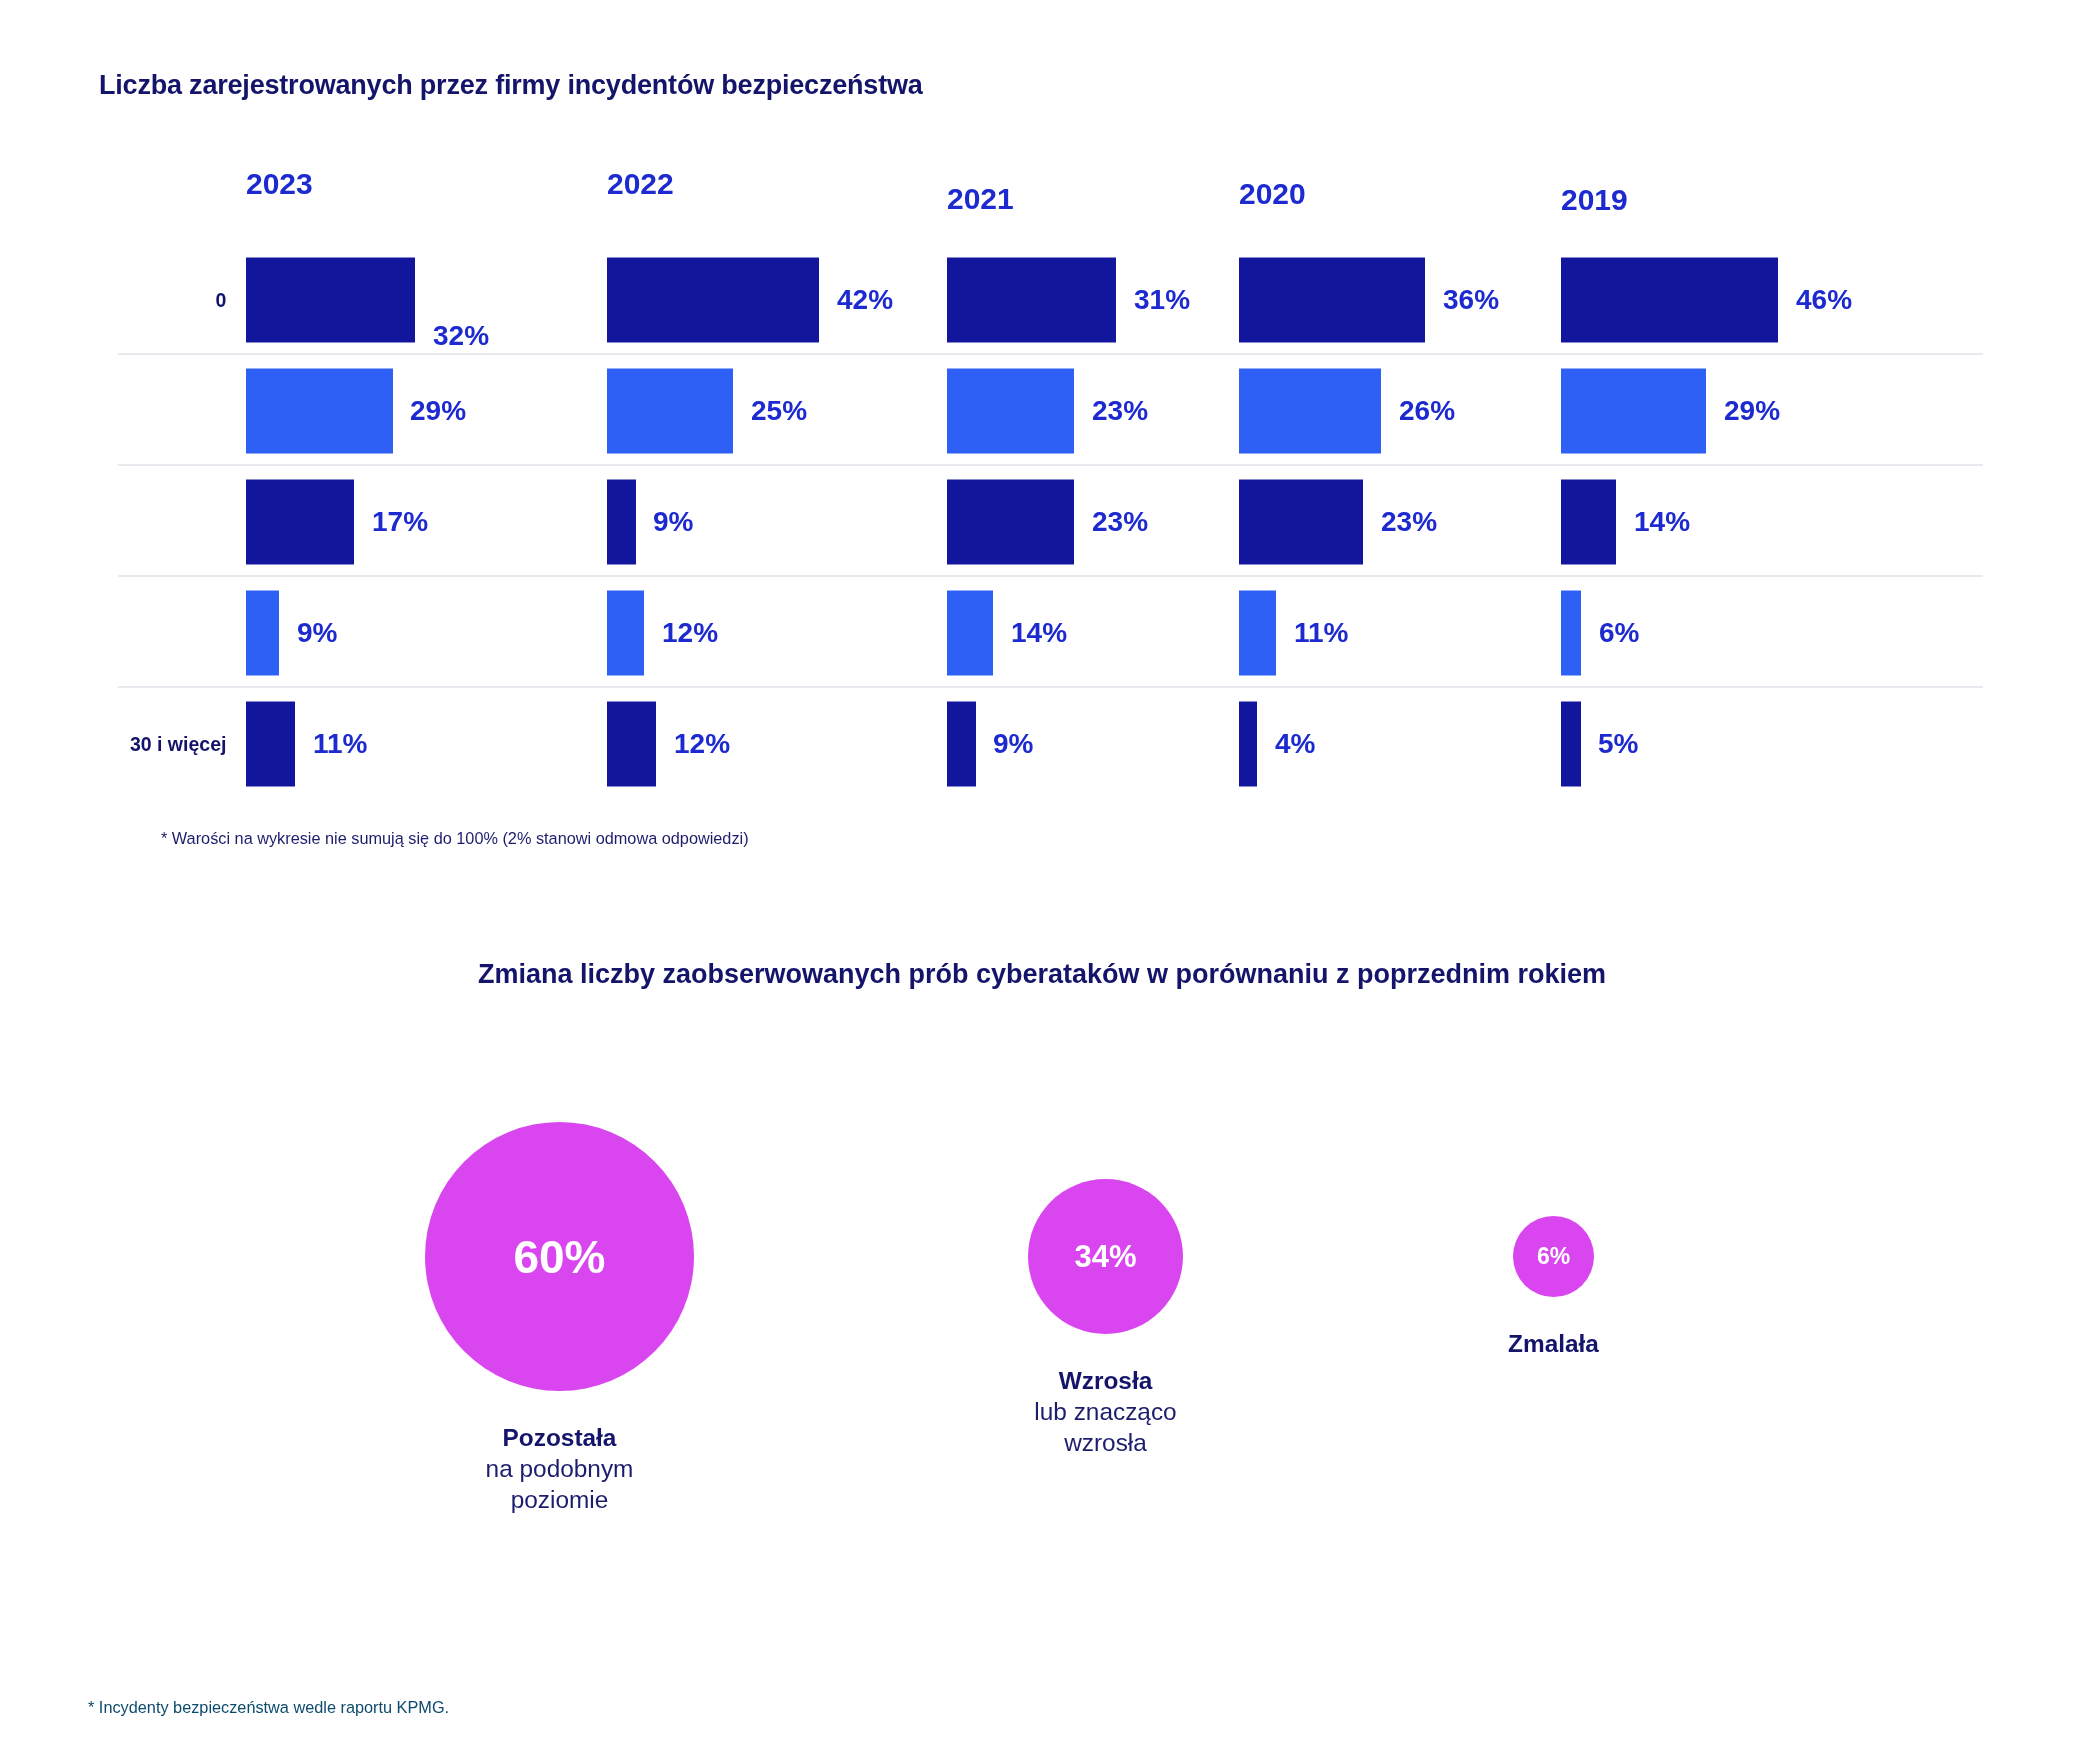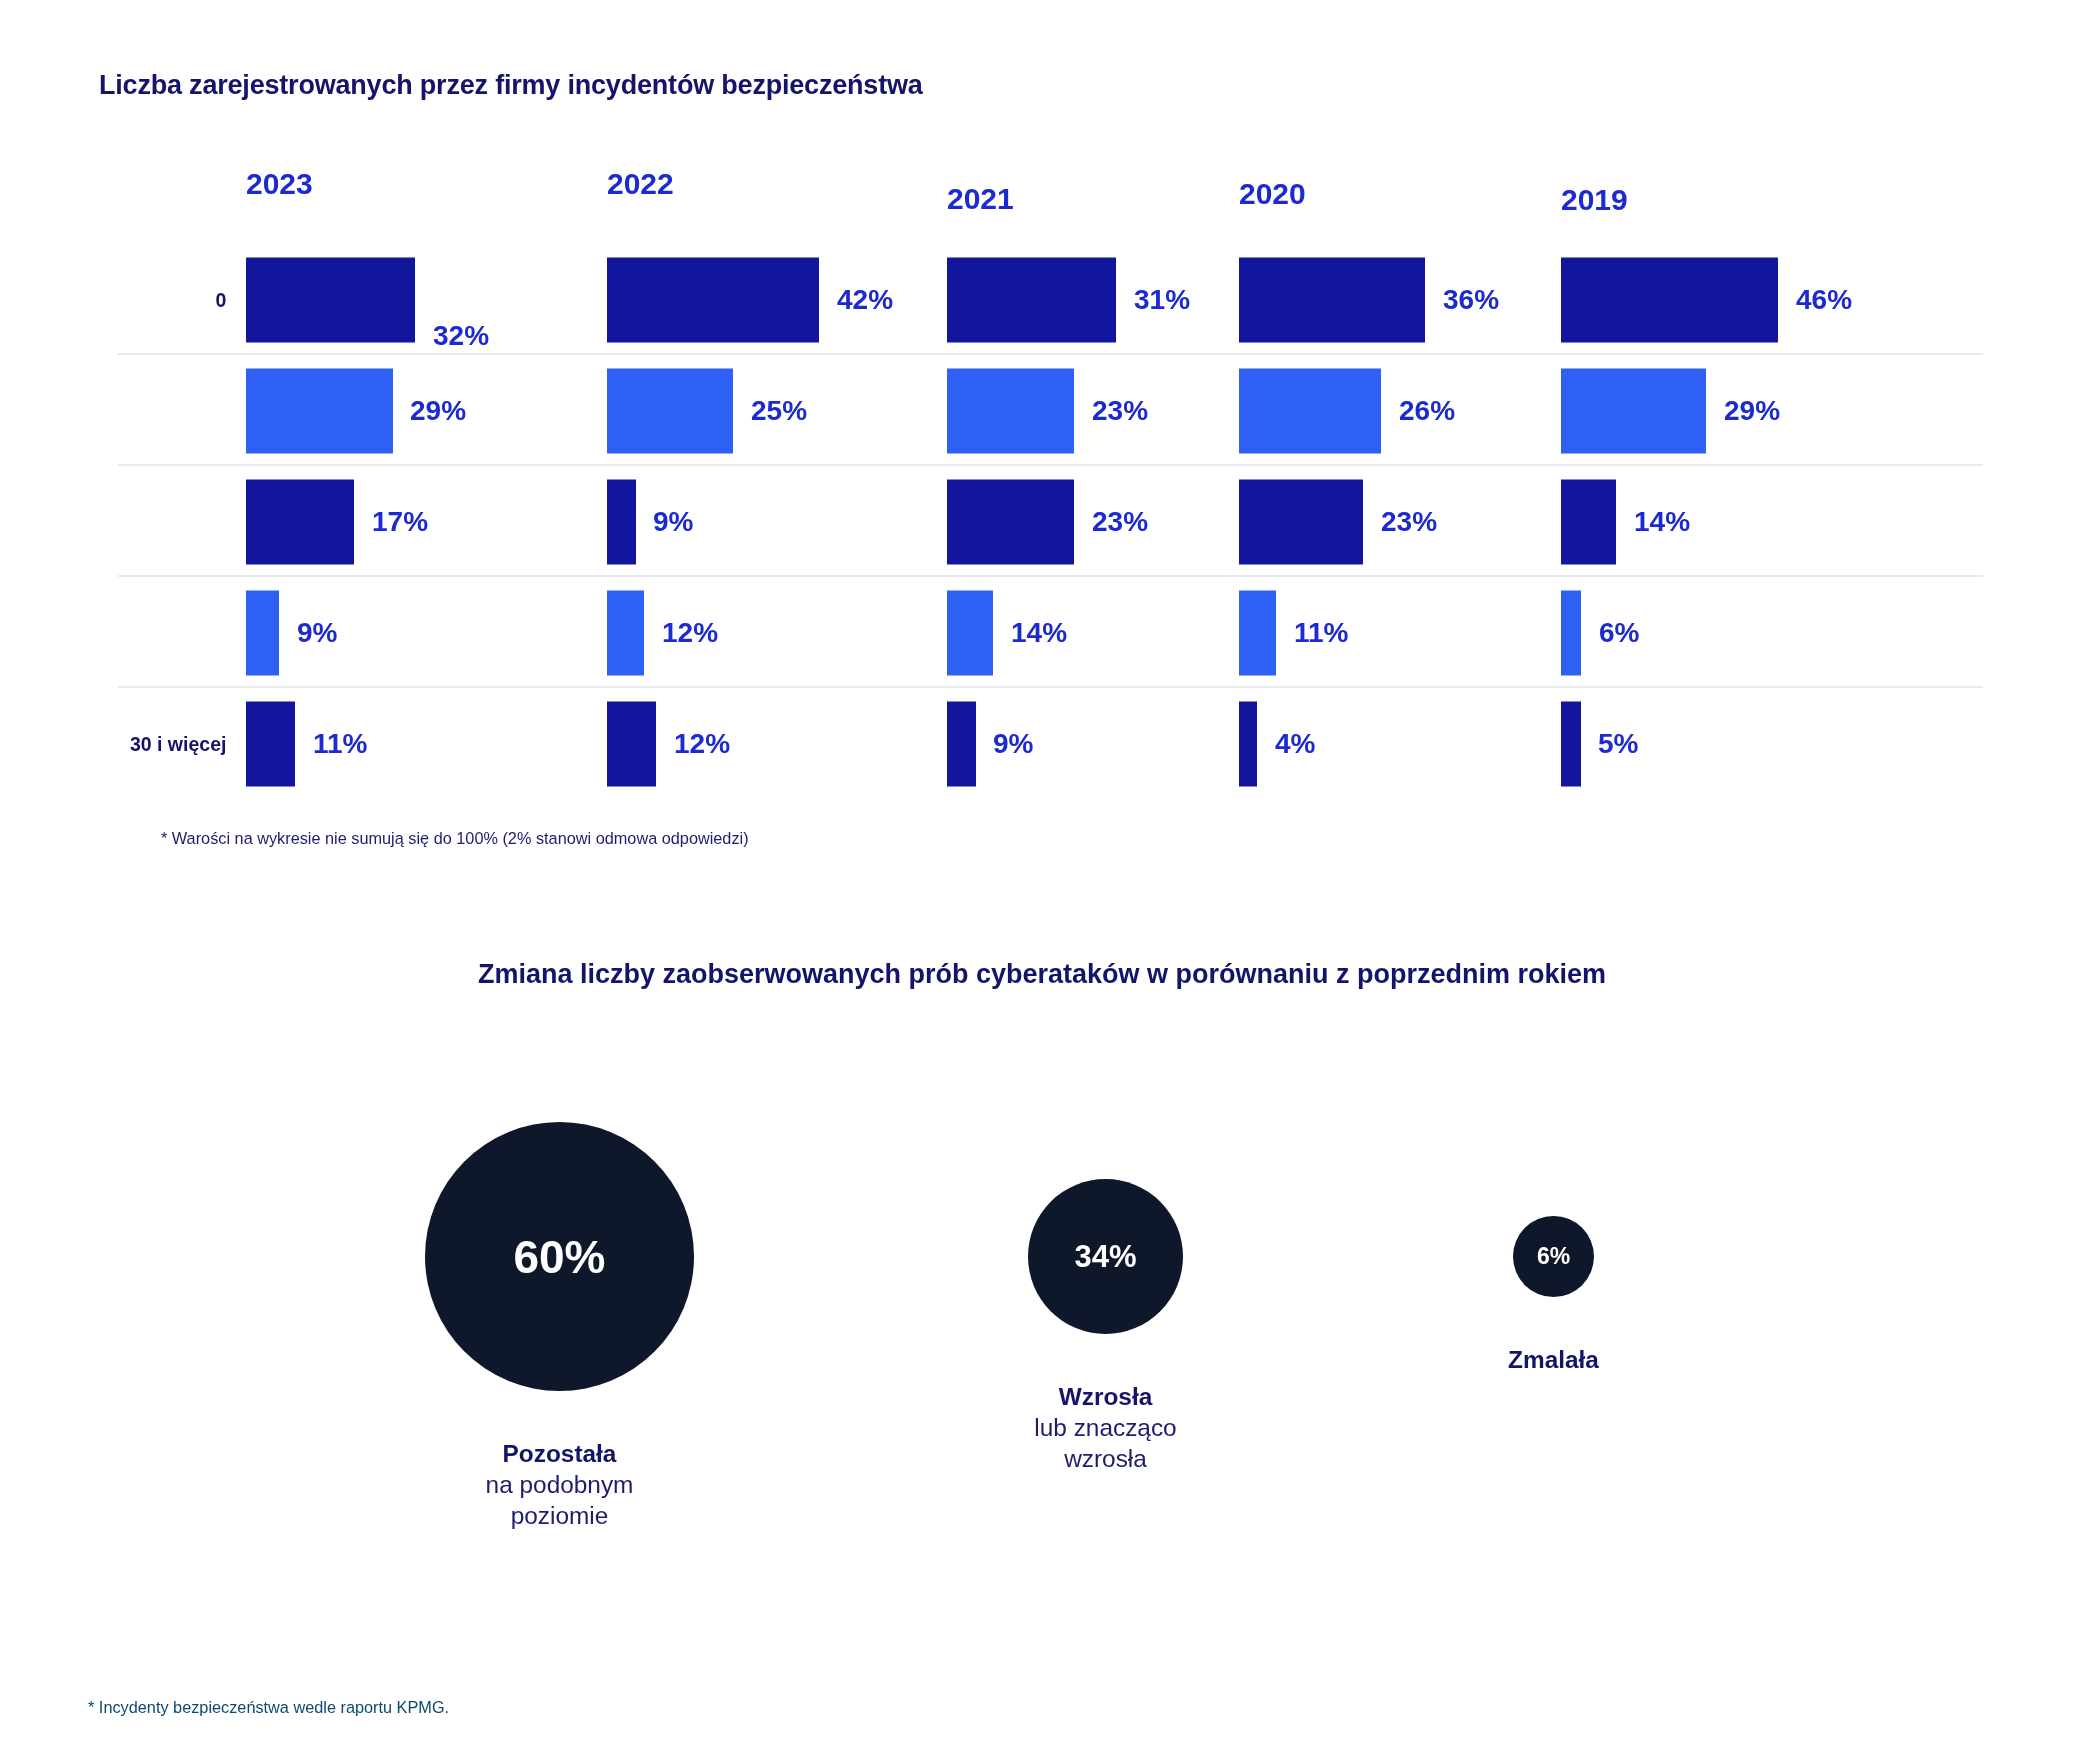--- a/index.html
+++ b/index.html
@@ -103,38 +103,38 @@
     font-size: 27px;
     font-weight: bold;
     color: #14146b;
     white-space: nowrap;
   }
 
   .circle-group { position: absolute; top: 0; }
   .circle-shape {
     position: absolute;
     border-radius: 50%;
-    background: #0f172a;
+    background: #d946ef;
     display: flex;
     align-items: center;
     justify-content: center;
   }
   .circle-value {
     color: #ffffff;
     font-weight: bold;
     white-space: nowrap;
     line-height: 1;
   }
   .circle-caption {
     position: absolute;
     text-align: center;
     white-space: nowrap;
     line-height: 1.28;
   }
-  .cap-bold { font-size: 24.4px; font-weight: bold; color: #14146b; margin-top: 16px; }
+  .cap-bold { font-size: 24.4px; font-weight: bold; color: #14146b; }
   .cap-reg  { font-size: 24.4px; font-weight: normal; color: #1d1d6e; }
 
   #footnote-2 {
     position: absolute;
     left: 88px; top: 1698px;
     font-size: 16.3px;
     font-weight: normal;
     color: #0c4a6e;
     white-space: nowrap;
   }

